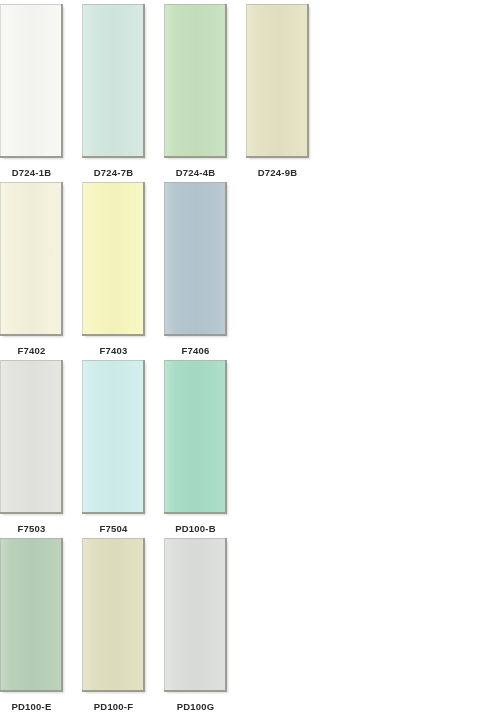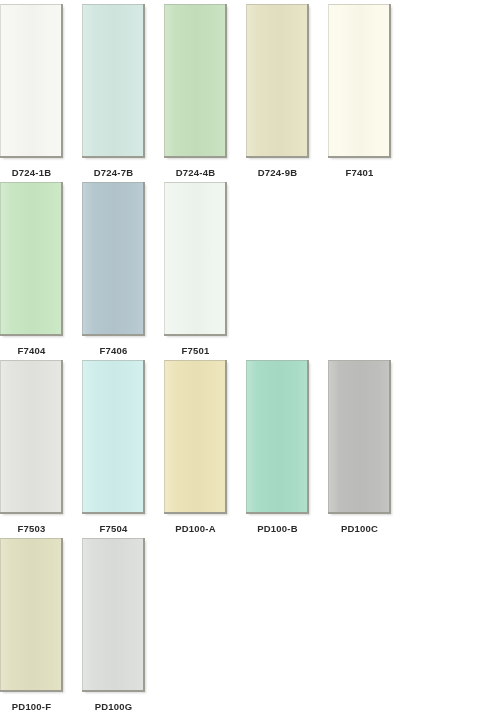--- a/index.html
+++ b/index.html
@@ -109,80 +109,68 @@
           <div class="swatch-chip" style="background-color: rgb(198, 224, 189);"></div>
         </div>
         <div class="swatch-label">D724-4B</div>
       </div>
       <div class="swatch-cell">
         <div class="swatch-chip-wrap">
           <div class="swatch-chip" style="background-color: rgb(229, 226, 195);"></div>
         </div>
         <div class="swatch-label">D724-9B</div>
       </div>
-      <div class="swatch-cell">
-        <div class="swatch-chip-wrap">
-          <div class="swatch-chip" style="background-color: rgb(251, 250, 235);"></div>
-        </div>
-        <div class="swatch-label">F7401</div>
-      </div>
     </div>
     <div class="swatch-row">
       <div class="swatch-cell">
         <div class="swatch-chip-wrap">
-          <div class="swatch-chip" style="background-color: rgb(200, 230, 194);"></div>
+          <div class="swatch-chip" style="background-color: rgb(244, 242, 220);"></div>
         </div>
-        <div class="swatch-label">F7404</div>
+        <div class="swatch-label">F7402</div>
+      </div>
+      <div class="swatch-cell">
+        <div class="swatch-chip-wrap">
+          <div class="swatch-chip" style="background-color: rgb(247, 246, 192);"></div>
+        </div>
+        <div class="swatch-label">F7403</div>
       </div>
       <div class="swatch-cell">
         <div class="swatch-chip-wrap">
           <div class="swatch-chip" style="background-color: rgb(180, 198, 206);"></div>
         </div>
         <div class="swatch-label">F7406</div>
-      </div>
-      <div class="swatch-cell">
-        <div class="swatch-chip-wrap">
-          <div class="swatch-chip" style="background-color: rgb(239, 245, 239);"></div>
-        </div>
-        <div class="swatch-label">F7501</div>
       </div>
     </div>
     <div class="swatch-row">
       <div class="swatch-cell">
         <div class="swatch-chip-wrap">
           <div class="swatch-chip" style="background-color: rgb(227, 227, 223);"></div>
         </div>
         <div class="swatch-label">F7503</div>
       </div>
       <div class="swatch-cell">
         <div class="swatch-chip-wrap">
           <div class="swatch-chip" style="background-color: rgb(207, 238, 235);"></div>
         </div>
         <div class="swatch-label">F7504</div>
       </div>
       <div class="swatch-cell">
         <div class="swatch-chip-wrap">
-          <div class="swatch-chip" style="background-color: rgb(236, 227, 184);"></div>
-        </div>
-        <div class="swatch-label">PD100-A</div>
-      </div>
-      <div class="swatch-cell">
-        <div class="swatch-chip-wrap">
           <div class="swatch-chip" style="background-color: rgb(168, 220, 198);"></div>
         </div>
         <div class="swatch-label">PD100-B</div>
       </div>
+    </div>
+    <div class="swatch-row">
       <div class="swatch-cell">
         <div class="swatch-chip-wrap">
-          <div class="swatch-chip" style="background-color: rgb(190, 190, 188);"></div>
+          <div class="swatch-chip" style="background-color: rgb(184, 207, 184);"></div>
         </div>
-        <div class="swatch-label">PD100C</div>
+        <div class="swatch-label">PD100-E</div>
       </div>
-    </div>
-    <div class="swatch-row">
       <div class="swatch-cell">
         <div class="swatch-chip-wrap">
           <div class="swatch-chip" style="background-color: rgb(224, 223, 192);"></div>
         </div>
         <div class="swatch-label">PD100-F</div>
       </div>
       <div class="swatch-cell">
         <div class="swatch-chip-wrap">
           <div class="swatch-chip" style="background-color: rgb(220, 222, 219);"></div>
         </div>

